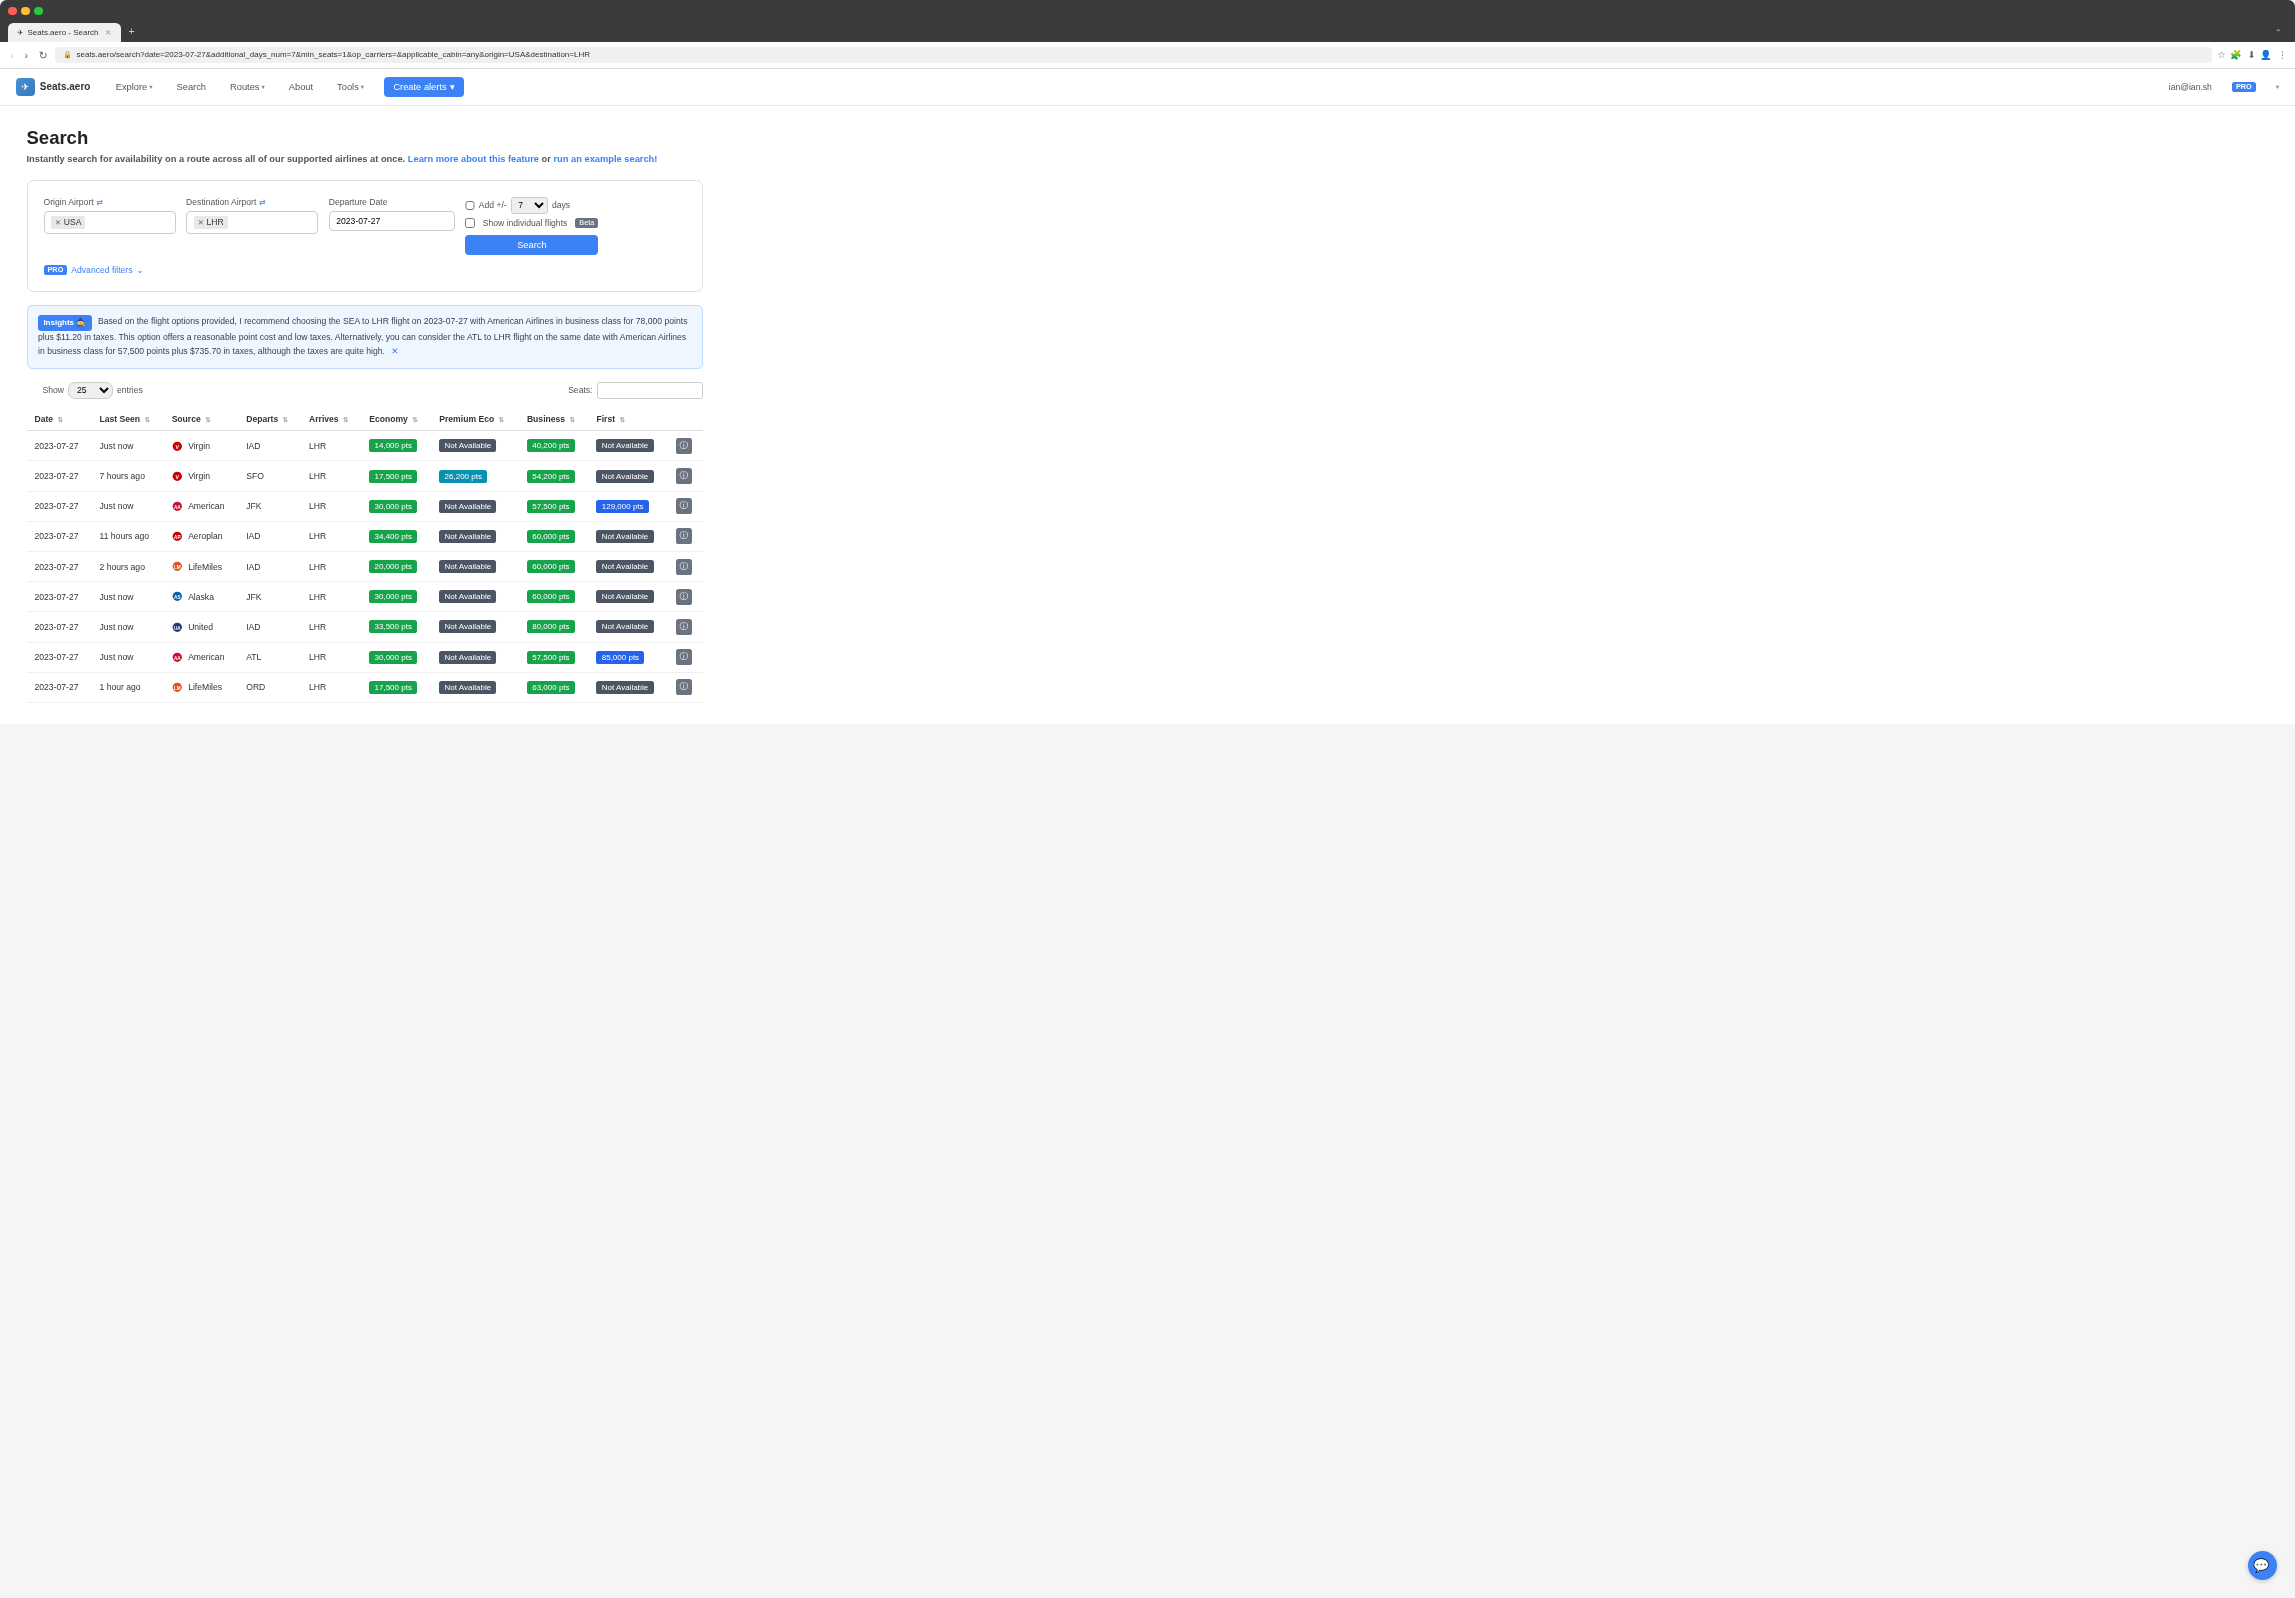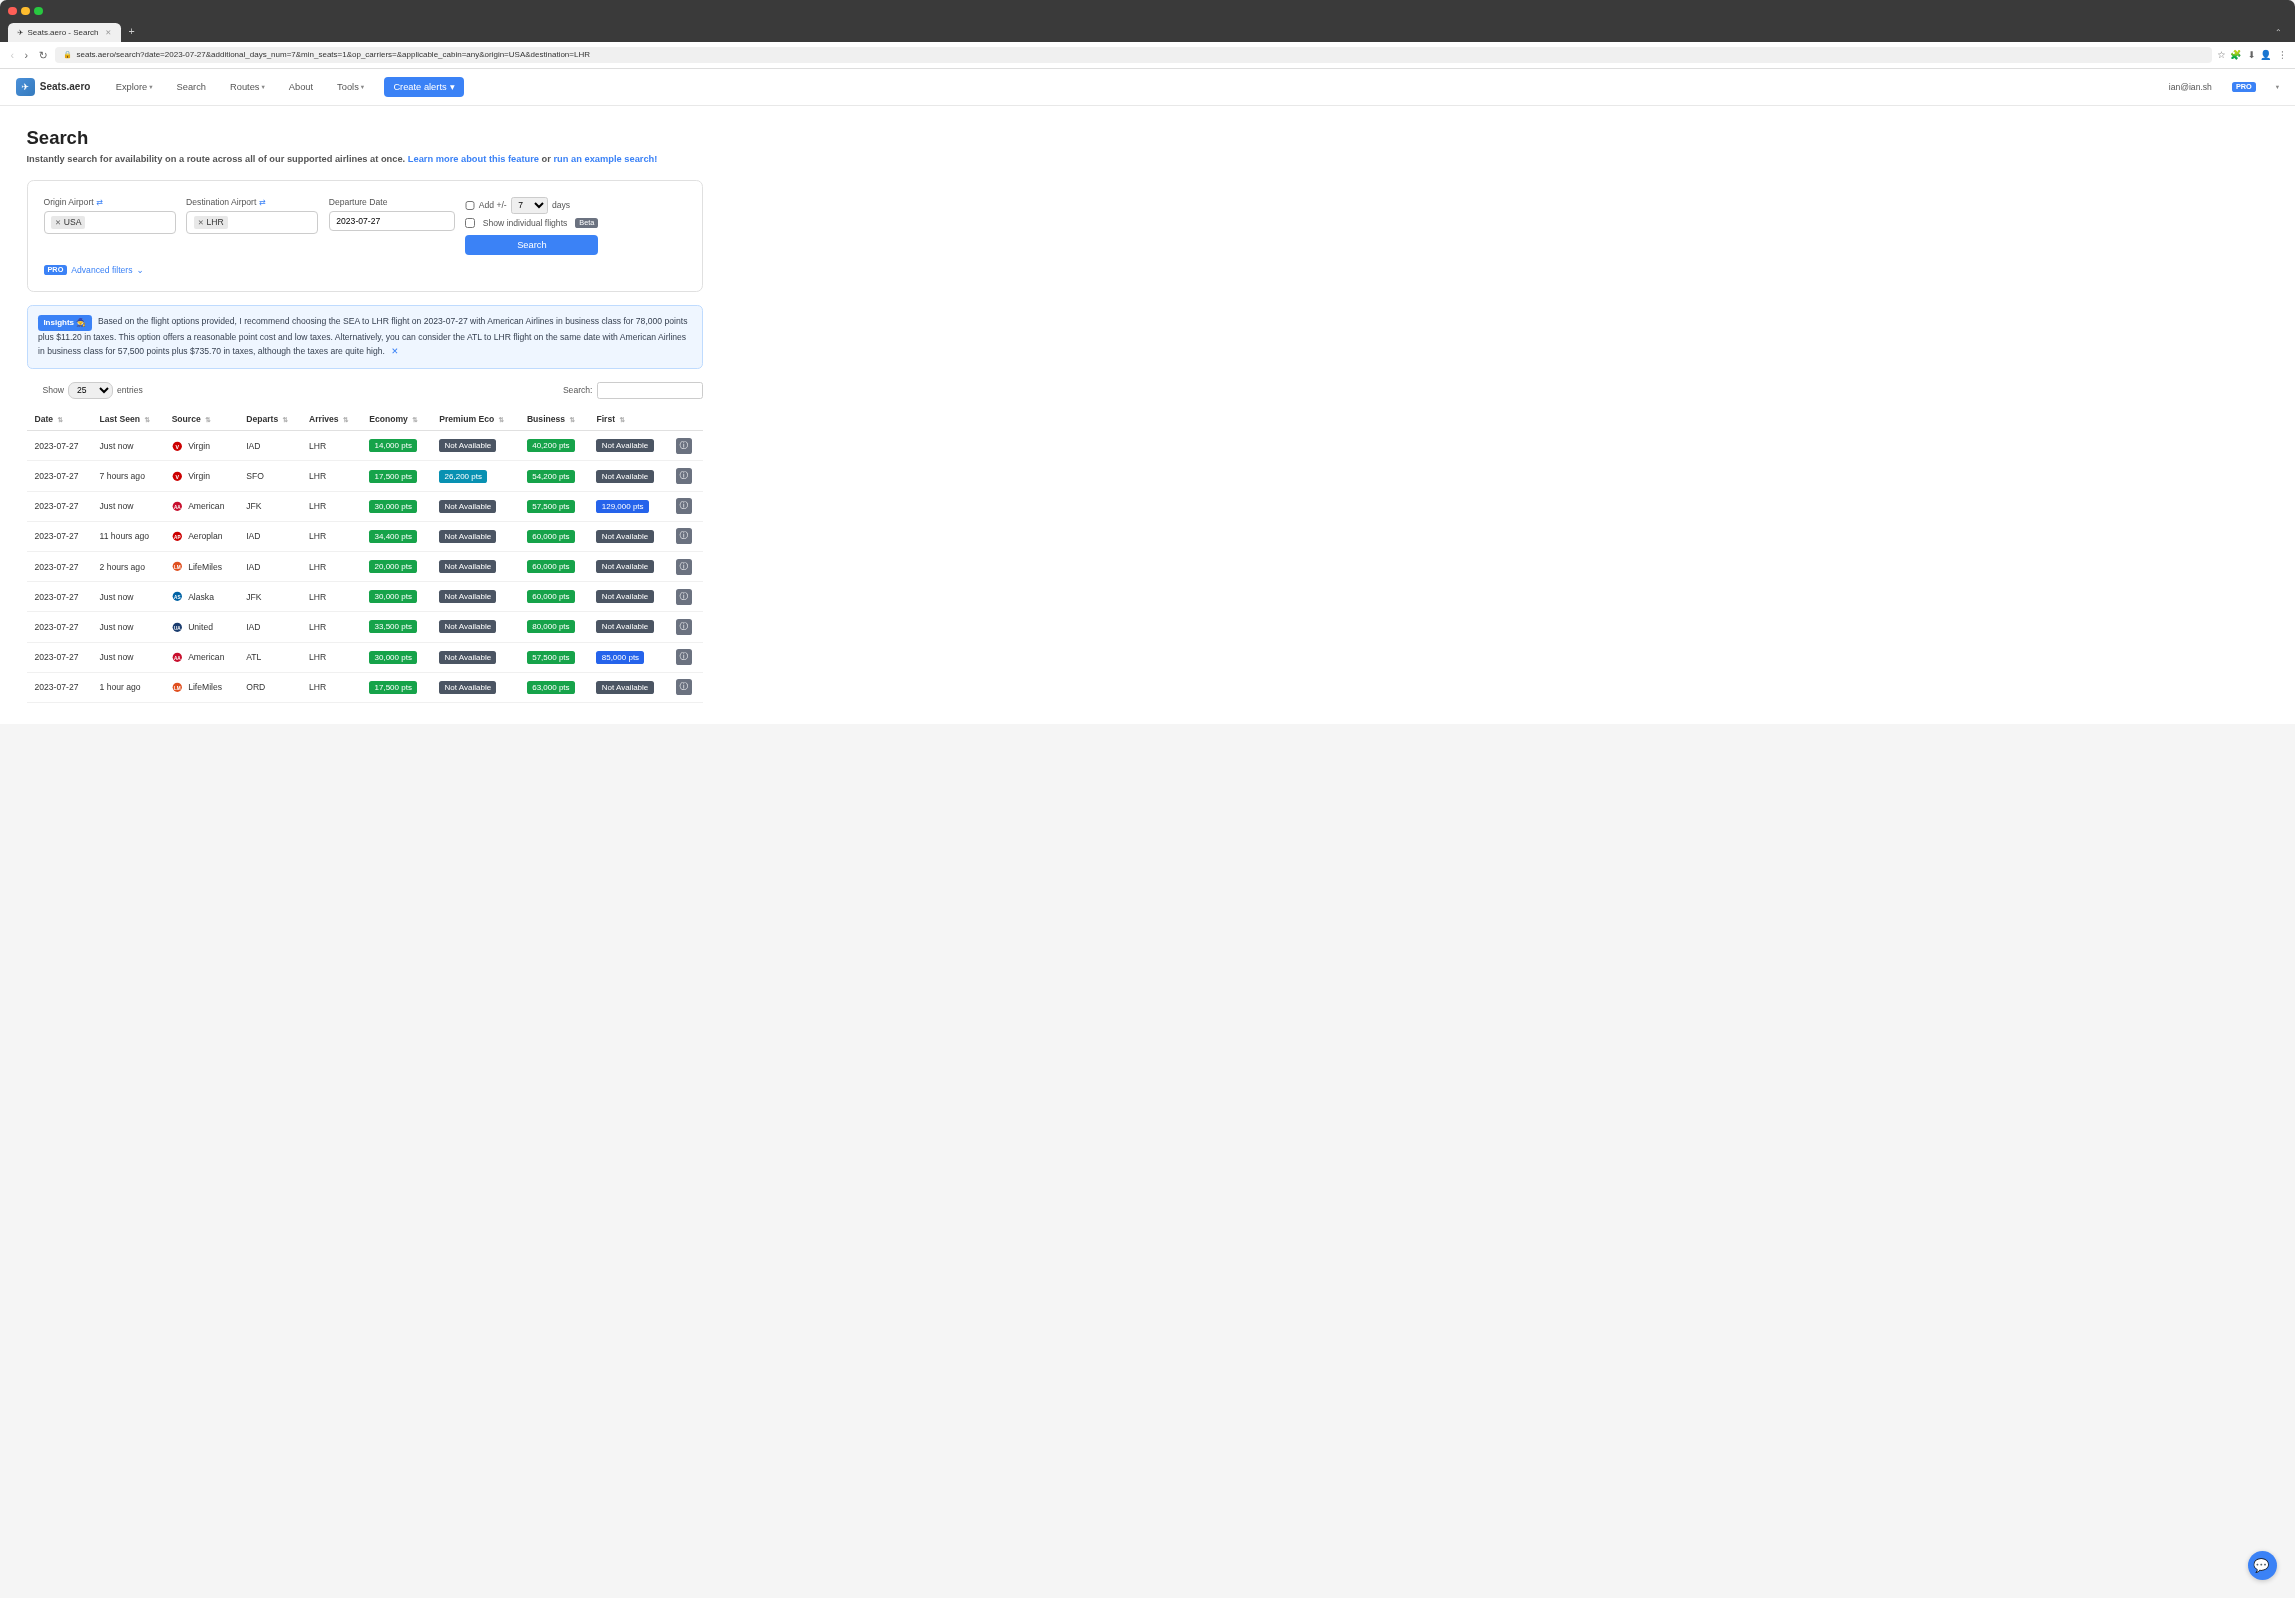--- a/index.html
+++ b/index.html
@@ -259,21 +259,21 @@
         <span>Show</span>
         <select class="entries-select">
           <option>25</option>
           <option>10</option>
           <option>50</option>
           <option>100</option>
         </select>
         <span>entries</span>
       </div>
       <div class="search-control">
-        <label>Search:</label>
+        <label>Seats:</label>
         <input type="text" style="">
       </div>
     </div>
 
     <table class="results-table">
       <thead>
         <tr>
           <th>Date <span class="sort-icon">⇅</span></th>
           <th>Last Seen <span class="sort-icon">⇅</span></th>
           <th>Source <span class="sort-icon">⇅</span></th>

